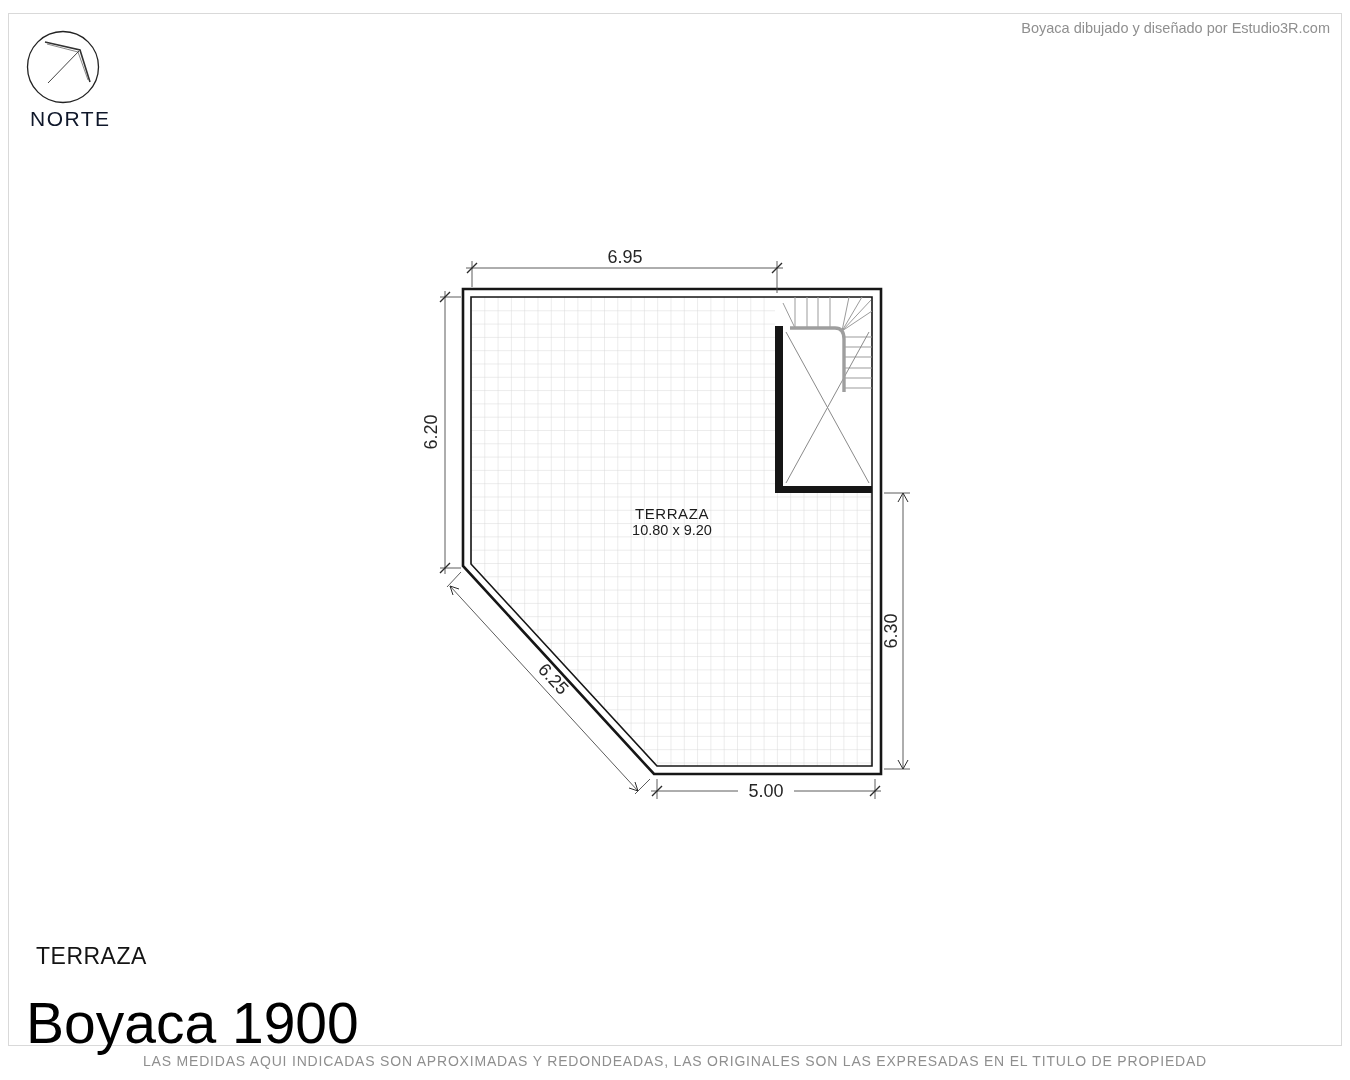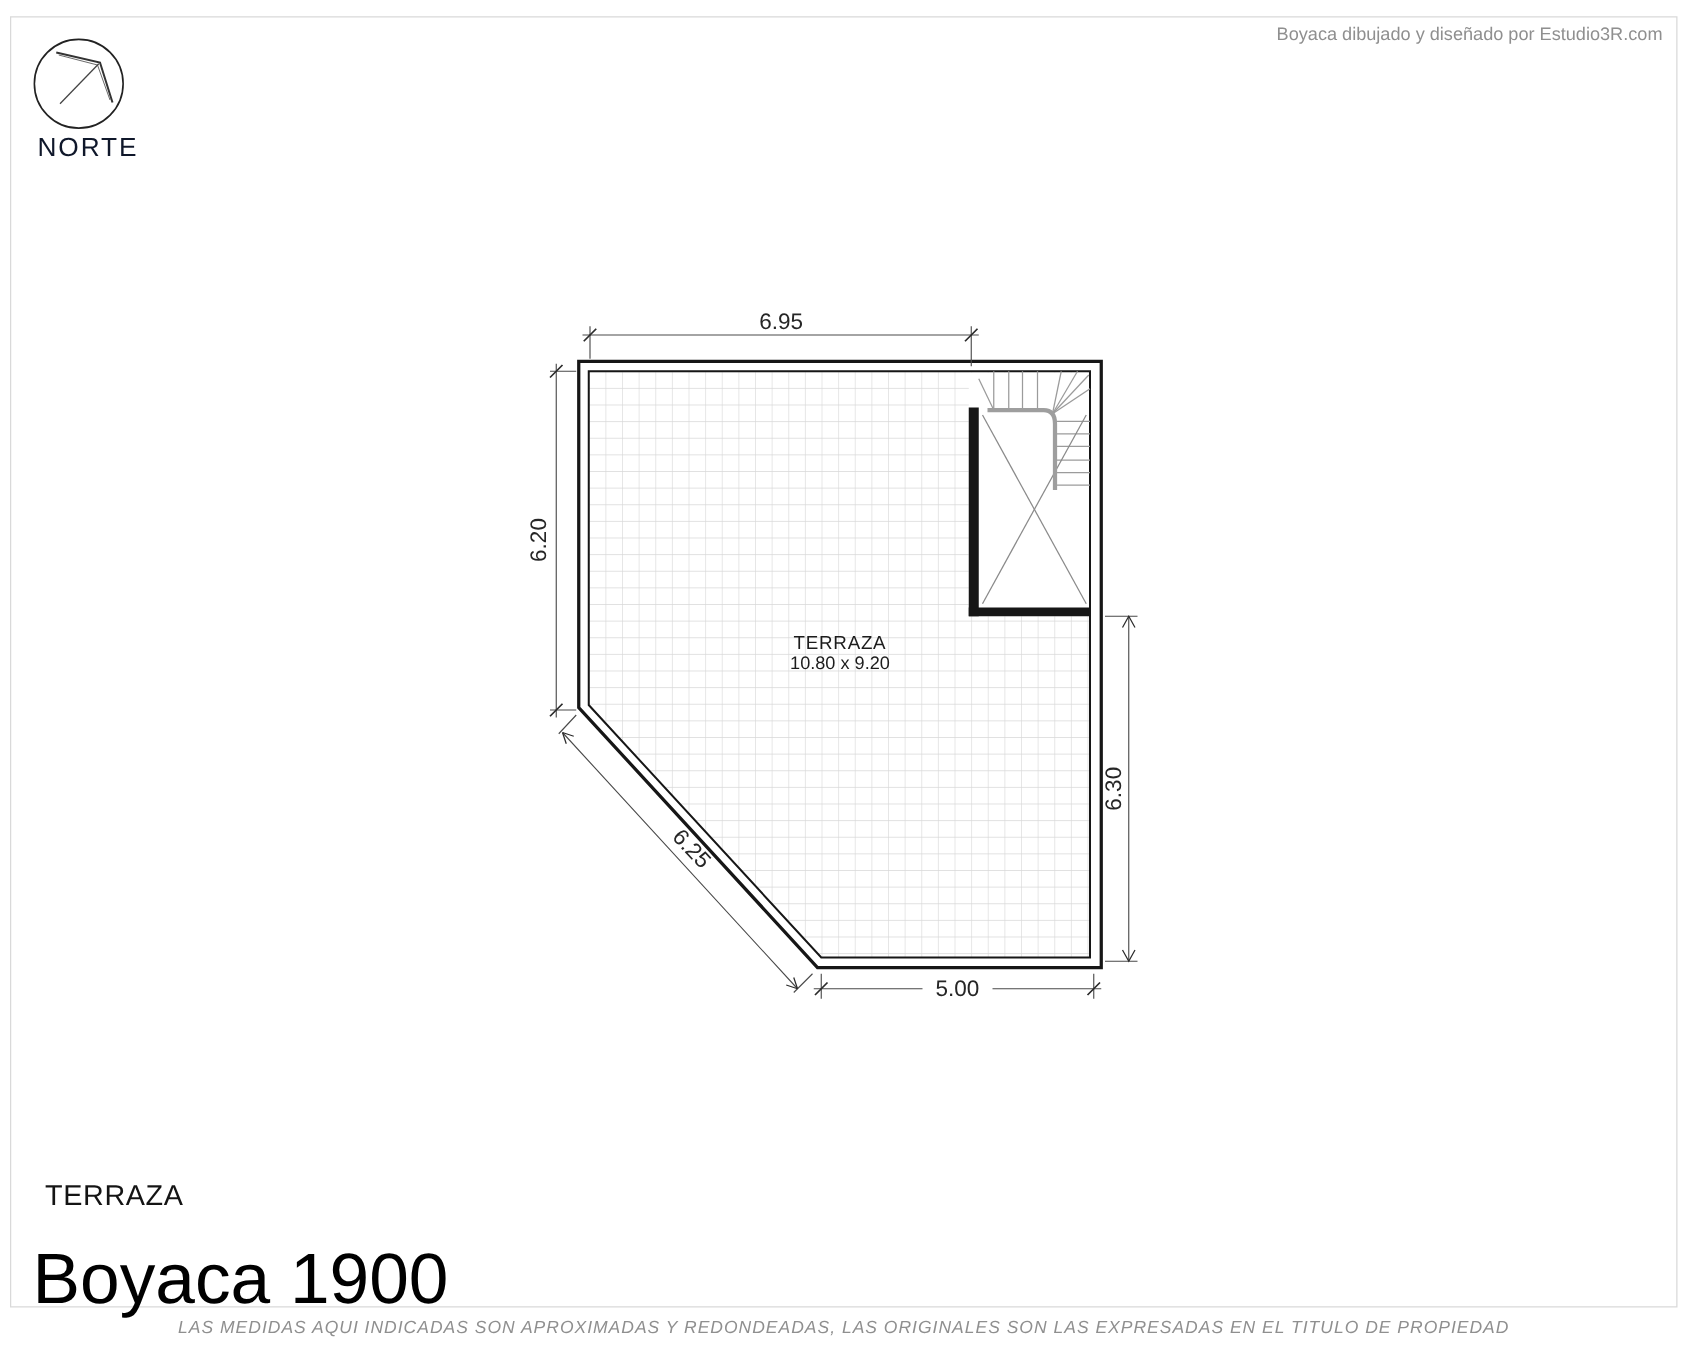--- a/index.html
+++ b/index.html
@@ -6,21 +6,21 @@
   body{width:1350px;height:1080px;position:relative;overflow:hidden;
        font-family:"Liberation Sans", sans-serif;color:#141414;}
   .sheet-frame{position:absolute;left:8px;top:13px;width:1332px;height:1031px;
        border:1px solid #d9d9d9;}
   .credit{position:absolute;top:20px;right:20px;font-size:14.5px;color:#8f8f8f;}
   .norte-label{position:absolute;left:30px;top:107px;font-size:21px;letter-spacing:1.5px;color:#0f172a;}
   .plan-svg{position:absolute;left:0;top:0;}
   .floor-label{position:absolute;left:36px;top:943px;font-size:23px;color:#141414;letter-spacing:0.5px;}
   .project-title{position:absolute;left:26px;top:971px;font-size:57px;color:#000;margin-top:19px;}
   .disclaimer{position:absolute;left:0;top:1053px;width:1350px;text-align:center;
-       font-size:14px;color:#8f8f8f;letter-spacing:0.8px;white-space:nowrap;font-style:italic;}
+       font-size:14px;color:#8f8f8f;letter-spacing:0.8px;white-space:nowrap;}
   .dim-line{stroke:#4a4a4a;stroke-width:0.9;fill:none;}
   .dim-tick{stroke:#2b2b2b;stroke-width:1.4;fill:none;}
   .dim-arrow{stroke:#2b2b2b;stroke-width:1;fill:none;}
   .dim-text{fill:#262626;font-size:18px;font-family:"Liberation Sans",sans-serif;}
   .wall{stroke:#161616;fill:none;}
   .tread{stroke:#9b9b9b;stroke-width:1;fill:none;}
   .room-text{fill:#1c1c1c;font-family:"Liberation Sans",sans-serif;}
 </style>
 </head>
 <body>

